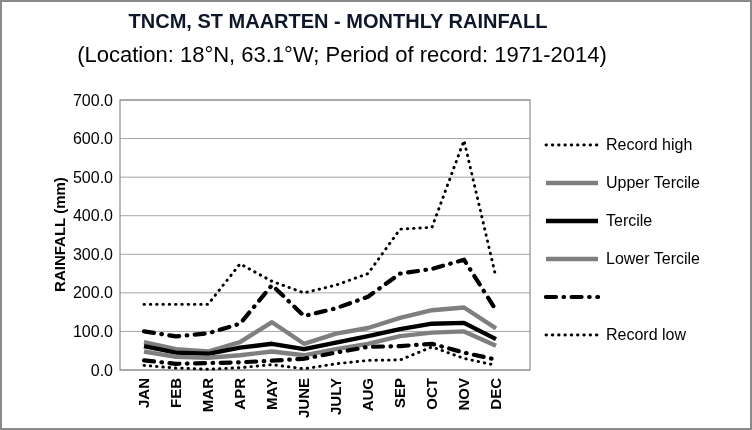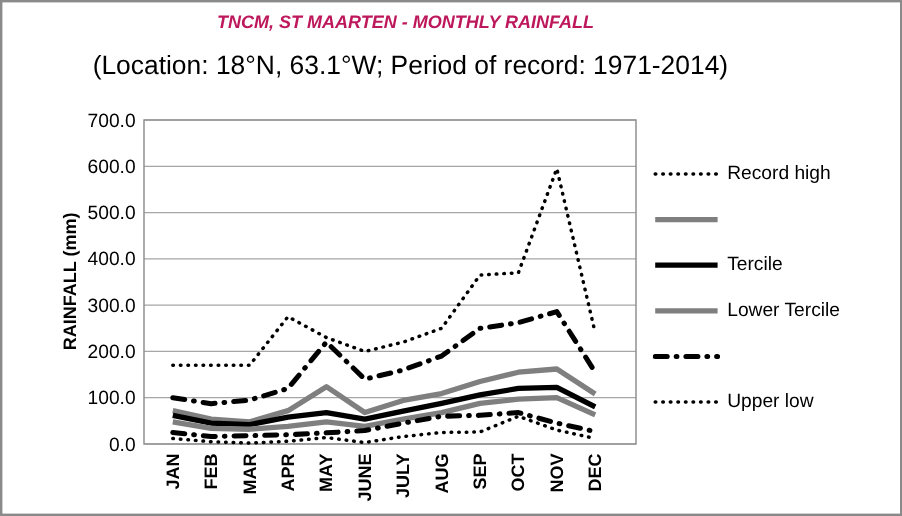--- a/index.html
+++ b/index.html
@@ -1,17 +1,17 @@
 <!DOCTYPE html>
 <html><head>
 <meta charset="utf-8">
 <style>
   html,body{margin:0;padding:0;background:#fff;font-family:"Liberation Sans",sans-serif;}
   .frame{position:relative;width:752px;height:430px;background:#ffffff;border:2px solid #8a8a8a;box-sizing:border-box;overflow:hidden;}
-  .chart-title{position:absolute;left:0;top:8px;width:672px;text-align:center;font-size:15px;font-weight:700;color:#be185d;letter-spacing:0px;font-style:italic;}
+  .chart-title{position:absolute;left:0;top:8px;width:672px;text-align:center;font-size:20px;font-weight:700;color:#0f172a;letter-spacing:0px;}
   .chart-subtitle{position:absolute;left:0;top:40px;width:680px;text-align:center;font-size:22px;font-weight:400;color:#000;}
   .y-axis-title{position:absolute;left:-8px;top:224px;width:130px;text-align:center;font-size:15px;font-weight:700;color:#000;transform:rotate(-90deg);transform-origin:center;}
   svg.plot{position:absolute;left:0;top:0;}
   .legend{position:absolute;left:542px;top:124px;width:205px;}
   .legend-item{display:flex;align-items:center;height:38px;}
   .legend-item svg{flex:0 0 auto;}
   .legend-label{font-size:16px;color:#000;margin-left:6px;white-space:nowrap;text-align:right;}
 </style>
 </head>
 <body>
@@ -62,20 +62,21 @@
       <div class="legend-item">
         <svg width="56" height="14">
           <line x1="2" x2="54" y1="7" y2="7" stroke="#000000" stroke-width="2.9" stroke-linecap="round" stroke-dasharray="0.5 5.8"></line>
         </svg>
         <span class="legend-label">Record high</span>
       </div>
       <div class="legend-item">
         <svg width="56" height="14">
           <line x1="2" x2="54" y1="7" y2="7" stroke="#7f7f7f" stroke-width="4.4" stroke-linecap="butt"></line>
         </svg>
+        <span class="legend-label">Upper Tercile</span>
       </div>
       <div class="legend-item">
         <svg width="56" height="14">
           <line x1="2" x2="54" y1="7" y2="7" stroke="#000000" stroke-width="4.4" stroke-linecap="butt"></line>
         </svg>
         <span class="legend-label">Tercile</span>
       </div>
       <div class="legend-item">
         <svg width="56" height="14">
           <line x1="2" x2="54" y1="7" y2="7" stroke="#7f7f7f" stroke-width="4.4" stroke-linecap="butt"></line>
@@ -84,16 +85,16 @@
       </div>
       <div class="legend-item">
         <svg width="56" height="14">
           <line x1="2" x2="54" y1="7" y2="7" stroke="#000000" stroke-width="4.2" stroke-linecap="round" stroke-dasharray="10 7.5 0.6 7.5"></line>
         </svg>
       </div>
       <div class="legend-item">
         <svg width="56" height="14">
           <line x1="2" x2="54" y1="7" y2="7" stroke="#000000" stroke-width="2.9" stroke-linecap="round" stroke-dasharray="0.5 5.8"></line>
         </svg>
-        <span class="legend-label">Upper low</span>
+        <span class="legend-label">Record low</span>
       </div>
     </div>
 </div>
 
 </body></html>

